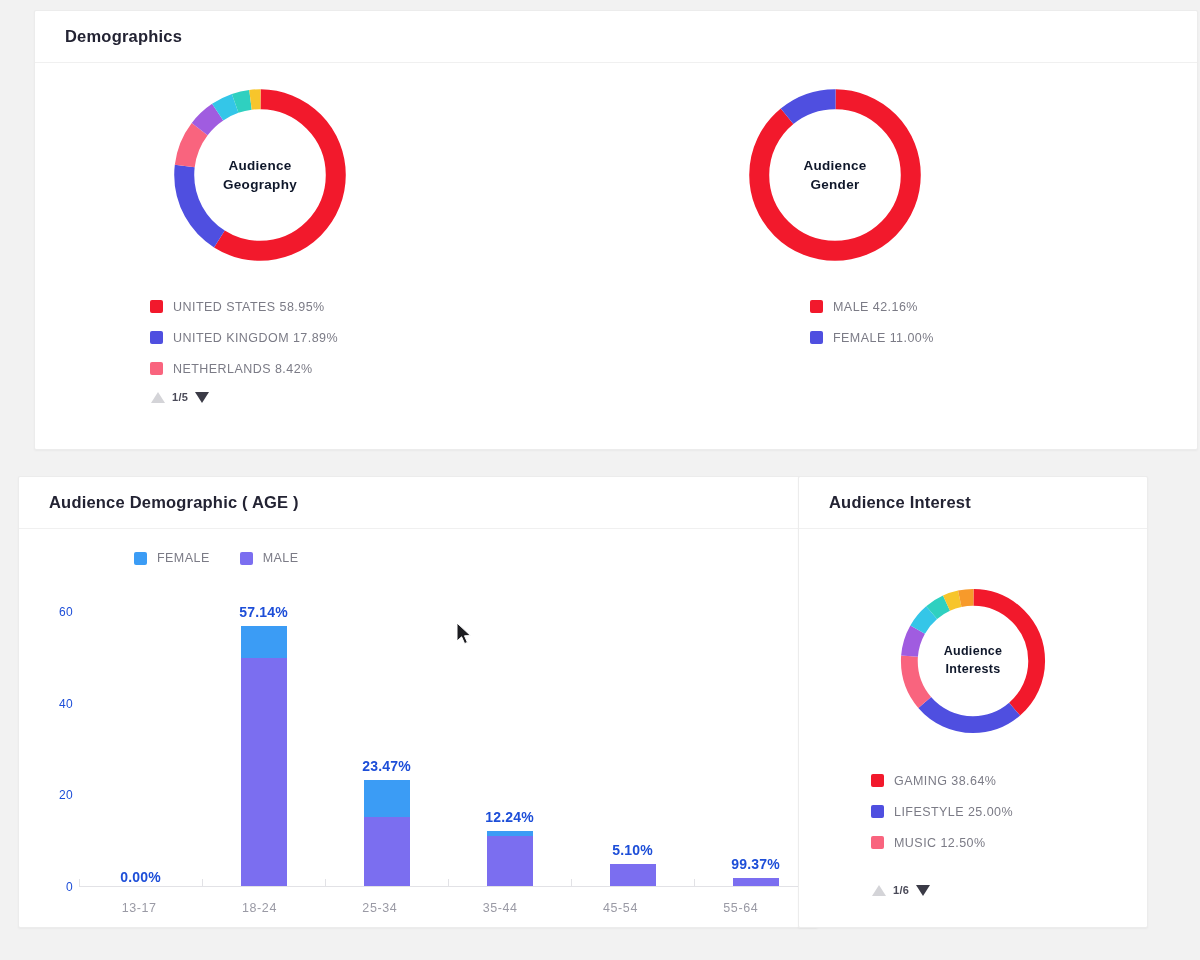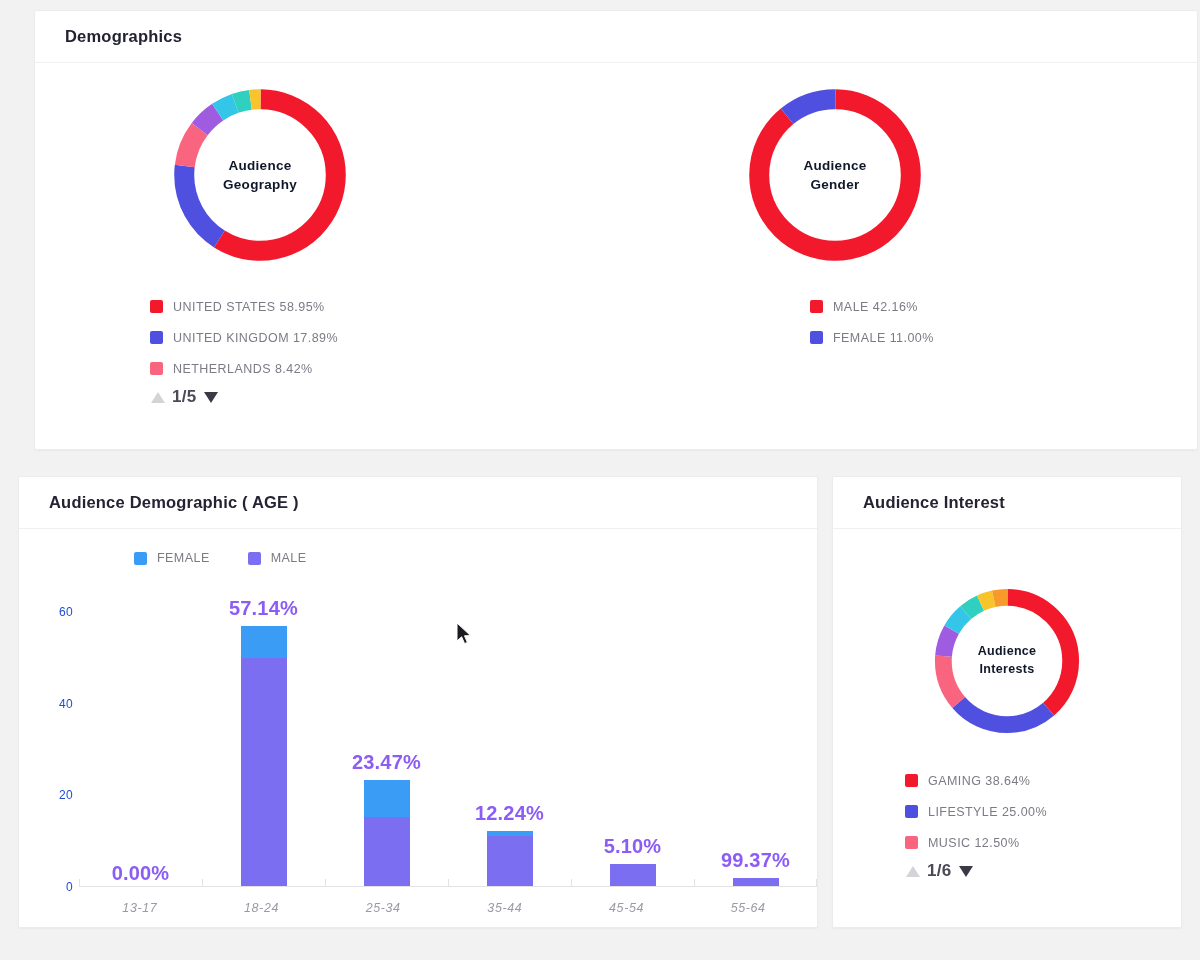--- a/index.html
+++ b/index.html
@@ -93,35 +93,35 @@
     border-left: 7px solid transparent;
     border-right: 7px solid transparent;
     border-bottom: 11px solid #d4d4d8;
   }
   .tri-down {
     border-left: 7px solid transparent;
     border-right: 7px solid transparent;
     border-top: 11px solid #3a3a46;
   }
   .pager-text {
-    font-size: 17px; font-weight: bold;
+    font-size: 11px; font-weight: bold;
     color: #4a4a58; letter-spacing: 0.3px;
   }
 
   
   #geo-block .legend, #geo-block .pager { margin-left: 105px; }
   #gender-block .legend, #gender-block .pager { margin-left: 190px; }
 
   
   #age-card { left: 18px; top: 476px; width: 800px; height: 452px; }
   .chart-area { position: relative; height: 398px; }
 
   .chart-legend {
     position: absolute; left: 115px; top: 22px;
-    display: flex; align-items: center; gap: 38px;
+    display: flex; align-items: center; gap: 30px;
   }
   .chart-legend .legend-row { height: auto; }
 
   .plot {
     position: absolute;
     left: 60px; top: 56px;
     right: 0px; bottom: 40px;
   }
   .y-axis {
     position: absolute; left: -42px; top: 0;
@@ -150,52 +150,51 @@
   .tickmark {
     position: absolute; bottom: 0; left: 0;
     width: 1px; height: 8px; background: #e2e2e6;
   }
   .bar-col:last-child .tickmark-right {
     position: absolute; bottom: 0; right: 0;
     width: 1px; height: 8px; background: #e2e2e6;
   }
   .bar-value {
     position: absolute;
-    font-size: 20px; font-weight: bold;
-    color: #8b5cf6;
+    font-size: 14px; font-weight: bold;
+    color: #1d4ed8;
     letter-spacing: 0.2px;
     white-space: nowrap;
   }
   .bar-stack {
     width: 46px;
     display: flex; flex-direction: column;
     justify-content: flex-end;
   }
   .seg-female { background: #3b9cf5; width: 100%; }
   .seg-male   { background: #7b6ef0; width: 100%; }
   .x-labels {
-    position: absolute; left: 60px; right: 8px; bottom: 12px;
+    position: absolute; left: 60px; right: 16px; bottom: 12px;
     display: flex;
-    font-style: italic;
   }
   .x-label {
     flex: 1 1 0; text-align: center;
     font-size: 12.5px; color: #9a9aa5;
     letter-spacing: 0.6px;
   }
 
   
-  #interest-card { left: 832px; top: 476px; width: 350px; height: 452px; }
+  #interest-card { left: 798px; top: 476px; width: 350px; height: 452px; }
   .interest-body { position: relative; height: 398px; }
   #interest-block .donut-wrap { width: 168px; height: 168px; margin: 48px auto 0 auto; }
   #interest-block .donut-wrap svg { width: 168px; height: 168px; }
   #interest-block .donut-center { width: 168px; height: 168px; }
   #interest-block .donut-center span { font-size: 12.5px; }
   #interest-block .legend, #interest-block .pager { margin-left: 72px; margin-top: 20px; }
-  #interest-block .pager { margin-top: 0; }
+  #interest-block .pager { margin-top: 12px; align-items: flex-end; }
 
   
   #cursor { position: absolute; pointer-events: none; }
 </style>
 </head>
 <body>
 
 <div id="page">
 
   <section class="card" id="demographics-card">

